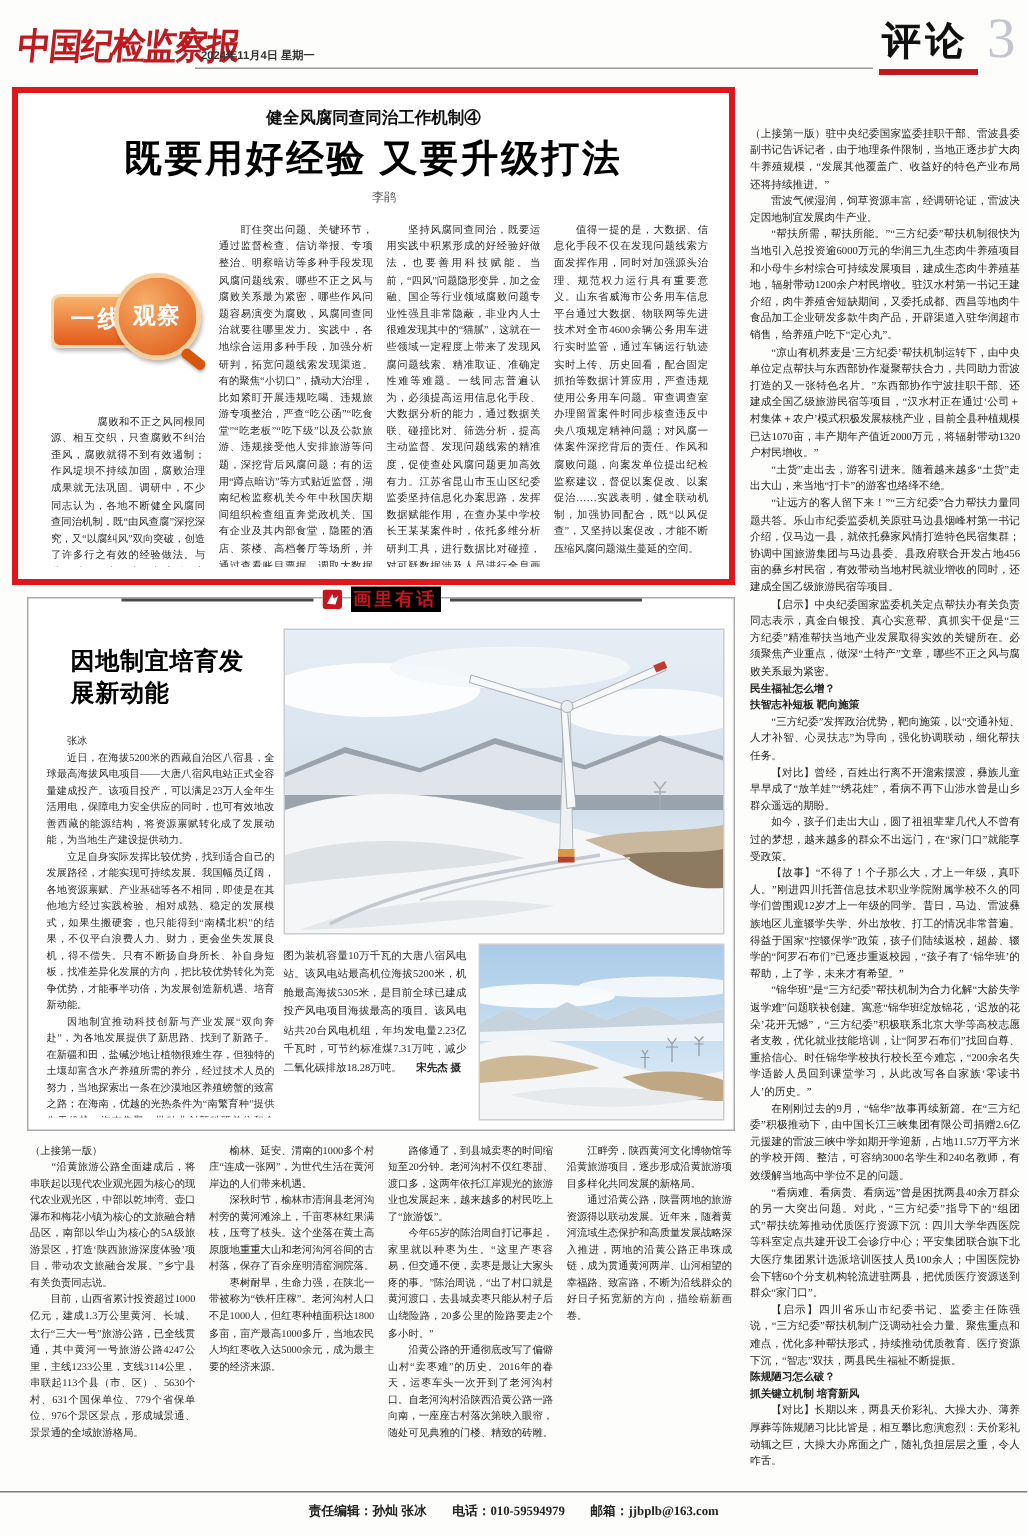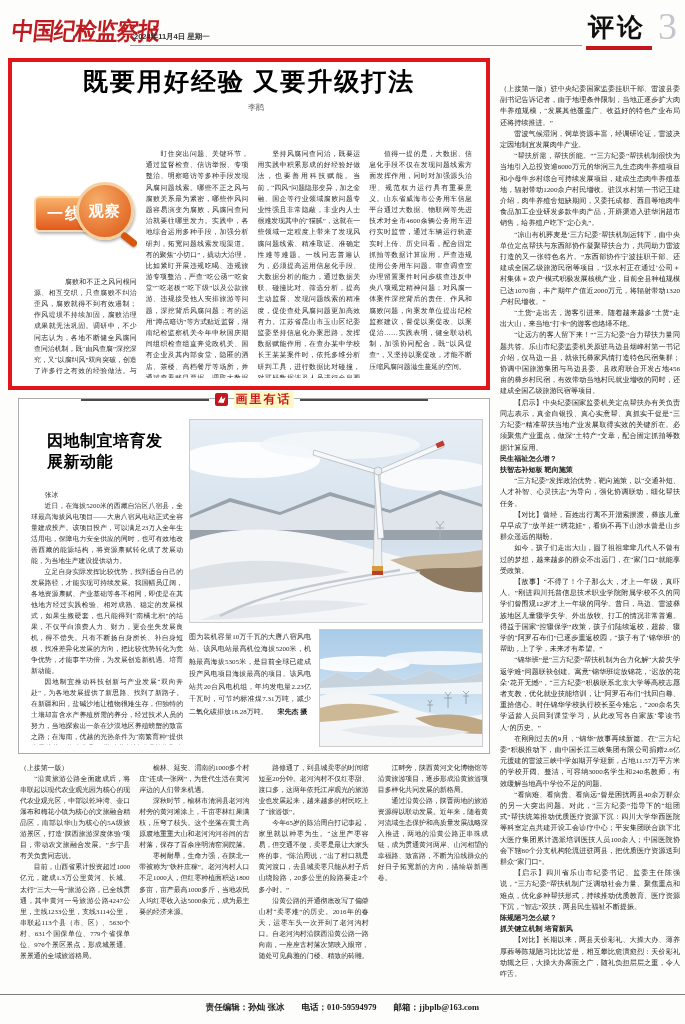--- a/index.html
+++ b/index.html
@@ -32,21 +32,21 @@
                 background:radial-gradient(circle at 35% 30%,#f6ad68,#dd5513);border:3px solid #f6cf9c;
                 box-shadow:1px 2px 3px rgba(0,0,0,.3);display:flex;align-items:center;justify-content:center;}
   .badge-circle span{color:#fff;font-family:"Liberation Sans",sans-serif;font-weight:900;font-size:15px;letter-spacing:1px;}
   .badge-handle{position:absolute;right:-1px;top:62px;width:18px;height:7px;background:#d7570f;
                 border-radius:3px;transform:rotate(38deg);box-shadow:1px 1px 2px rgba(0,0,0,.3);}
   
   .band{position:absolute;left:18px;top:398px;width:470px;height:354px;border:1px solid #ababab;background:#fff;}
   .band-head{position:absolute;left:0;right:0;top:-8px;display:flex;align-items:center;justify-content:center;gap:6px;}
   .band-line{width:128px;height:2px;background:#4a4a4a;}
   .band-label{color:#c5161d;font-weight:900;font-size:12px;letter-spacing:2px;
-              font-family:"Liberation Sans",sans-serif;background:#fef9c3;padding:0 2px;}
+              font-family:"Liberation Sans",sans-serif;background:#000000;padding:0 2px;}
   .band-icon{background:#fff;display:flex;align-items:center;}
   .band-left{position:absolute;left:12px;top:16px;width:152px;bottom:8px;overflow:hidden;}
   .band-title{margin:16px;font-size:16px;font-weight:700;color:#000;letter-spacing:0.5px;}
   .band-byline{margin:4px 0 5px;text-align:center;font-size:7px;color:#555;}
   .band-left p{margin:0;font-size:6.8px;line-height:1.62;text-align:justify;text-indent:2em;color:#2b2b2b;}
   .photo1{position:absolute;left:170px;top:20px;width:292px;height:202px;border:1px solid #ccc;}
   .caption{position:absolute;left:170px;top:232px;width:122px;bottom:8px;overflow:hidden;
            font-size:7px;line-height:1.78;text-align:justify;color:#2b2b2b;}
   .caption .credit{font-weight:700;margin-left:8px;}
   .photo2{position:absolute;left:300px;top:230px;width:162px;height:116px;border:1px solid #ccc;}
@@ -71,20 +71,21 @@
 <div>
 
   <div class="masthead">中国纪检监察报</div>
   <div class="head-date">2024年11月4日  星期一</div>
   <div class="head-rule"></div>
   <div class="section-title">评论</div>
   <div class="section-bar"></div>
   <div class="page-number">3</div>
 
   <div class="lead">
+    <p class="lead-kicker">健全风腐同查同治工作机制④</p>
     <h1 class="lead-headline">既要用好经验  又要升级打法</h1>
     <p class="lead-byline">李鹃</p>
     <div class="lead-cols">
       <div class="col">
         <div class="badge-wrap">
           <div class="badge-rect">
             <span>一线</span>
           </div>
           <div class="badge-circle">
             <span>观察</span>
@@ -201,21 +202,21 @@
 　　通过沿黄公路，陕晋两地的旅游资源得以联动发展。近年来，随着黄河流域生态保护和高质量发展战略深入推进，两地的沿黄公路正串珠成链，成为贯通黄河两岸、山河相望的幸福路、致富路，不断为沿线群众的好日子拓宽新的方向，描绘崭新画卷。</div>
   </div>
 
   <div class="rightcol">
     <p class="noindent">（上接第一版）驻中央纪委国家监委挂职干部、雷波县委副书记告诉记者，由于地理条件限制，当地正逐步扩大肉牛养殖规模，“发展其他覆盖广、收益好的特色产业布局还将持续推进。”</p>
     <p>雷波气候湿润，饲草资源丰富，经调研论证，雷波决定因地制宜发展肉牛产业。</p>
     <p>“帮扶所需，帮扶所能。”“三方纪委”帮扶机制很快为当地引入总投资逾6000万元的华润三九生态肉牛养殖项目和小母牛乡村综合可持续发展项目，建成生态肉牛养殖基地，辐射带动1200余户村民增收。驻汉水村第一书记王建介绍，肉牛养殖舍短缺期间，又委托成都、西昌等地肉牛食品加工企业研发多款牛肉产品，开辟渠道入驻华润超市销售，给养殖户吃下“定心丸”。</p>
     <p>“凉山有机荞麦是‘三方纪委’帮扶机制运转下，由中央单位定点帮扶与东西部协作凝聚帮扶合力，共同助力雷波打造的又一张特色名片。”东西部协作宁波挂职干部、还建成全国乙级旅游民宿等项目，“汉水村正在通过‘公司＋村集体＋农户’模式积极发展核桃产业，目前全县种植规模已达1070亩，丰产期年产值近2000万元，将辐射带动1320户村民增收。”</p>
     <p>“土货”走出去，游客引进来。随着越来越多“土货”走出大山，来当地“打卡”的游客也络绎不绝。</p>
     <p>“让远方的客人留下来！”“三方纪委”合力帮扶力量同题共答。乐山市纪委监委机关原驻马边县烟峰村第一书记介绍，仅马边一县，就依托彝家风情打造特色民宿集群；协调中国旅游集团与马边县委、县政府联合开发占地456亩的彝乡村民宿，有效带动当地村民就业增收的同时，还建成全国乙级旅游民宿等项目。</p>
-    <p>【启示】中央纪委国家监委机关定点帮扶办有关负责同志表示，真金白银投、真心实意帮、真抓实干促是“三方纪委”精准帮扶当地产业发展取得实效的关键所在。必须聚焦产业重点，做深“土特产”文章，配合固定抓拍等数据计算应用。</p>
+    <p>【启示】中央纪委国家监委机关定点帮扶办有关负责同志表示，真金白银投、真心实意帮、真抓实干促是“三方纪委”精准帮扶当地产业发展取得实效的关键所在。必须聚焦产业重点，做深“土特产”文章，哪些不正之风与腐败关系最为紧密。</p>
     <p class="rc-head">民生福祉怎么增？
 扶智志补短板  靶向施策</p>
     <p>“三方纪委”发挥政治优势，靶向施策，以“交通补短、人才补智、心灵扶志”为导向，强化协调联动，细化帮扶任务。</p>
     <p>【对比】曾经，百姓出行离不开溜索摆渡，彝族儿童早早成了“放羊娃”“绣花娃”，看病不再下山涉水曾是山乡群众遥远的期盼。</p>
     <p>如今，孩子们走出大山，圆了祖祖辈辈几代人不曾有过的梦想，越来越多的群众不出远门，在“家门口”就能享受政策。</p>
     <p>【故事】“不得了！个子那么大，才上一年级，真吓人。”刚进四川托普信息技术职业学院附属学校不久的同学们曾围观12岁才上一年级的同学。昔日，马边、雷波彝族地区儿童辍学失学、外出放牧、打工的情况非常普遍。得益于国家“控辍保学”政策，孩子们陆续返校，超龄、辍学的“阿罗石布们”已逐步重返校园，“孩子有了‘锦华班’的帮助，上了学，未来才有希望。”</p>
     <p>“锦华班”是“三方纪委”帮扶机制为合力化解“大龄失学返学难”问题联袂创建。寓意“锦华班绽放锦花，‘迟放的花朵’花开无憾”，“三方纪委”积极联系北京大学等高校志愿者支教，优化就业技能培训，让“阿罗石布们”找回自尊、重拾信心。时任锦华学校执行校长至今难忘，“200余名失学适龄人员回到课堂学习，从此改写各自家族‘零读书人’的历史。”</p>
     <p>在刚刚过去的9月，“锦华”故事再续新篇。在“三方纪委”积极推动下，由中国长江三峡集团有限公司捐赠2.6亿元援建的雷波三峡中学如期开学迎新，占地11.57万平方米的学校开阔、整洁，可容纳3000名学生和240名教师，有效缓解当地高中学位不足的问题。</p>
     <p>“看病难、看病贵、看病远”曾是困扰两县40余万群众的另一大突出问题。对此，“三方纪委”指导下的“组团式”帮扶统筹推动优质医疗资源下沉：四川大学华西医院等科室定点共建开设工会诊疗中心；平安集团联合旗下北大医疗集团累计选派培训医技人员100余人；中国医院协会下辖60个分支机构轮流进驻两县，把优质医疗资源送到群众“家门口”。</p>
     <p>【启示】四川省乐山市纪委书记、监委主任陈强说，“三方纪委”帮扶机制广泛调动社会力量、聚焦重点和难点，优化多种帮扶形式，持续推动优质教育、医疗资源下沉，“智志”双扶，两县民生福祉不断提振。</p>

